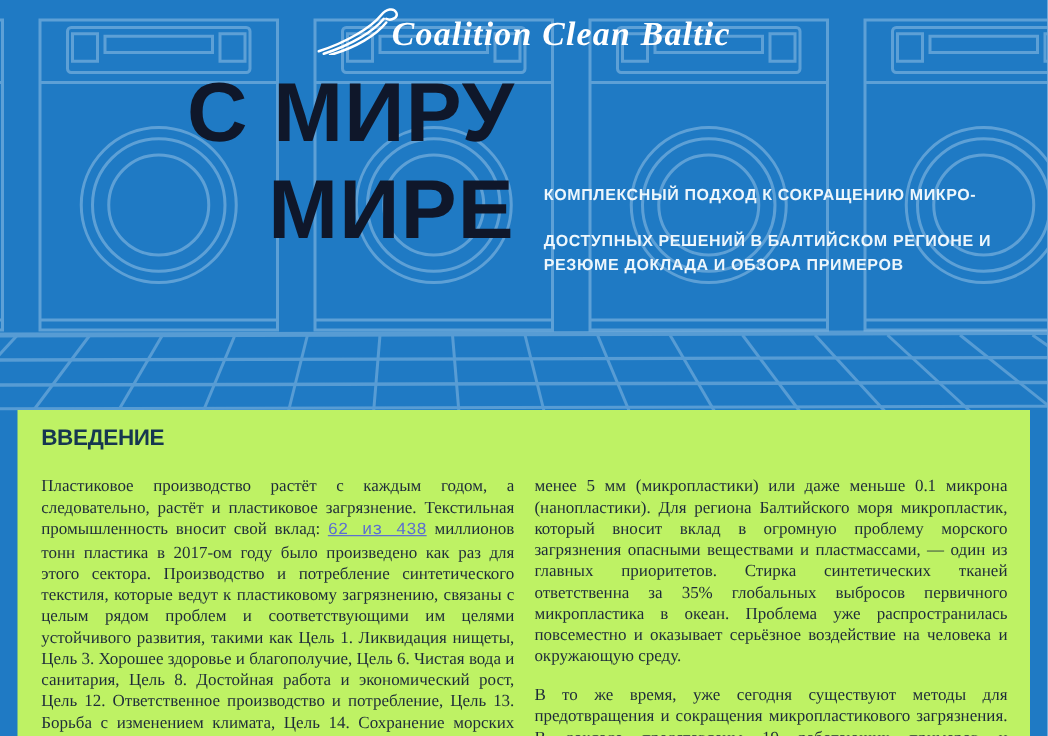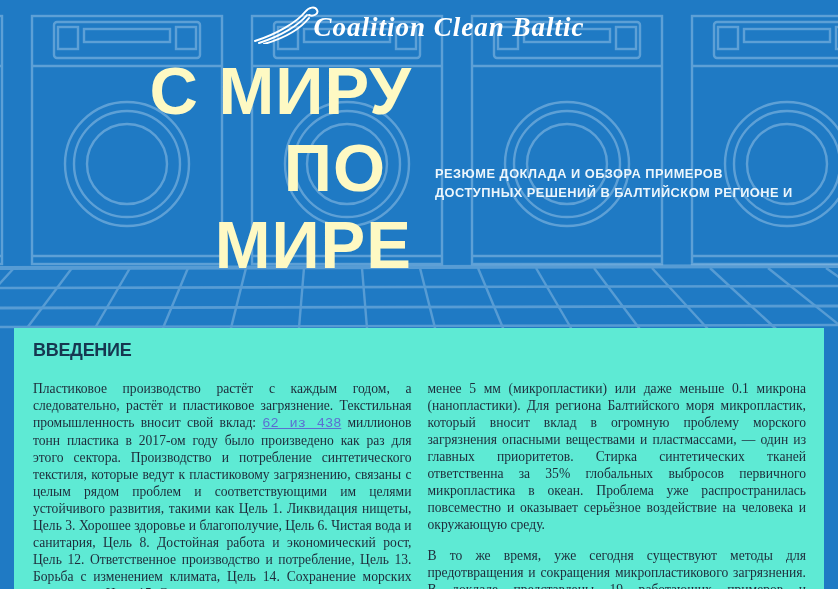--- a/index.html
+++ b/index.html
@@ -31,21 +31,21 @@
     font-style: italic; font-weight: 700;
     font-size: 27px; color: #ffffff; letter-spacing: 1px;
     white-space: nowrap;
     text-align: right;
   }
 
   
   .hero-title {
     position: absolute; top: 52px; left: 40px; width: 372px;
     text-align: right;
-    color: #fef9c3;
+    color: #0f172a;
     font-weight: 700;
     font-size: 67px;
     line-height: 77px;
     letter-spacing: 1px;
   }
   .hero-title .line { display: block; white-space: nowrap; }
   .hero-title .line-po { padding-right: 26px; }
 
   
   .hero-subtitle {
@@ -55,21 +55,21 @@
     font-size: 12.8px;
     line-height: 19px;
     letter-spacing: 0.5px;
   }
   .hero-subtitle .para + .para { margin-top: 18px; }
   .hero-subtitle .sline { display: block; white-space: nowrap; }
 
   
   .panel {
     position: absolute; left: 14px; right: 14px; top: 328px; bottom: 0;
-    background: #5eead4;
+    background: #bef264;
     padding: 12px 18px 24px 19px;
   }
   .panel h2 {
     color: #163750;
     font-size: 18px;
     font-weight: 700;
     letter-spacing: -0.3px;
   }
   .columns {
     display: flex; gap: 16px;
@@ -153,30 +153,30 @@
         <path d="M2 37 C 24 30, 44 18, 52 8 C 56 3, 62 2, 64 6 C 66 10, 60 13, 56 11"></path>
         <path d="M6 39 C 28 32, 46 21, 54 11"></path>
         <path d="M11 40 C 32 34, 48 24, 56 14"></path>
       </g>
     </svg>
     <span class="logo-text">Coalition Clean Baltic</span>
   </div>
 
   <div class="hero-title">
     <span class="line">С МИРУ</span>
-    <span class="line line-po">ПО</span>
     <span class="line">МИРЕ</span>
   </div>
 
   <div class="hero-subtitle">
     <div class="para">
+      <span class="sline">КОМПЛЕКСНЫЙ ПОДХОД К СОКРАЩЕНИЮ МИКРО-</span>
     </div>
     <div class="para">
+      <span class="sline">ДОСТУПНЫХ РЕШЕНИЙ В БАЛТИЙСКОМ РЕГИОНЕ И</span>
       <span class="sline">РЕЗЮМЕ ДОКЛАДА И ОБЗОРА ПРИМЕРОВ</span>
-      <span class="sline">ДОСТУПНЫХ РЕШЕНИЙ В БАЛТИЙСКОМ РЕГИОНЕ И</span>
     </div>
   </div>
 
   <div class="panel">
     <h2>ВВЕДЕНИЕ</h2>
     <div class="columns">
       <div class="col">
         <p><span>Пластиковое производство растёт с каждым годом, а следовательно, растёт и пластиковое загрязнение. Текстильная промышленность вносит свой вклад: </span><span class="inline-link">62 из 438</span><span> миллионов тонн пластика в 2017-ом году было произведено как раз для этого сектора. Производство и потребление синтетического текстиля, которые ведут к пластиковому загрязнению, связаны с целым рядом проблем и соответствующими им целями устойчивого развития, такими как Цель 1. Ликвидация нищеты, Цель 3. Хорошее здоровье и благополучие, Цель 6. Чистая вода и санитария, Цель 8. Достойная работа и экономический рост, Цель 12. Ответственное производство и потребление, Цель 13. Борьба с изменением климата, Цель 14. Сохранение морских экосистем и Цель 15. Сохранение экосистем суши.</span></p>
 
       </div>

